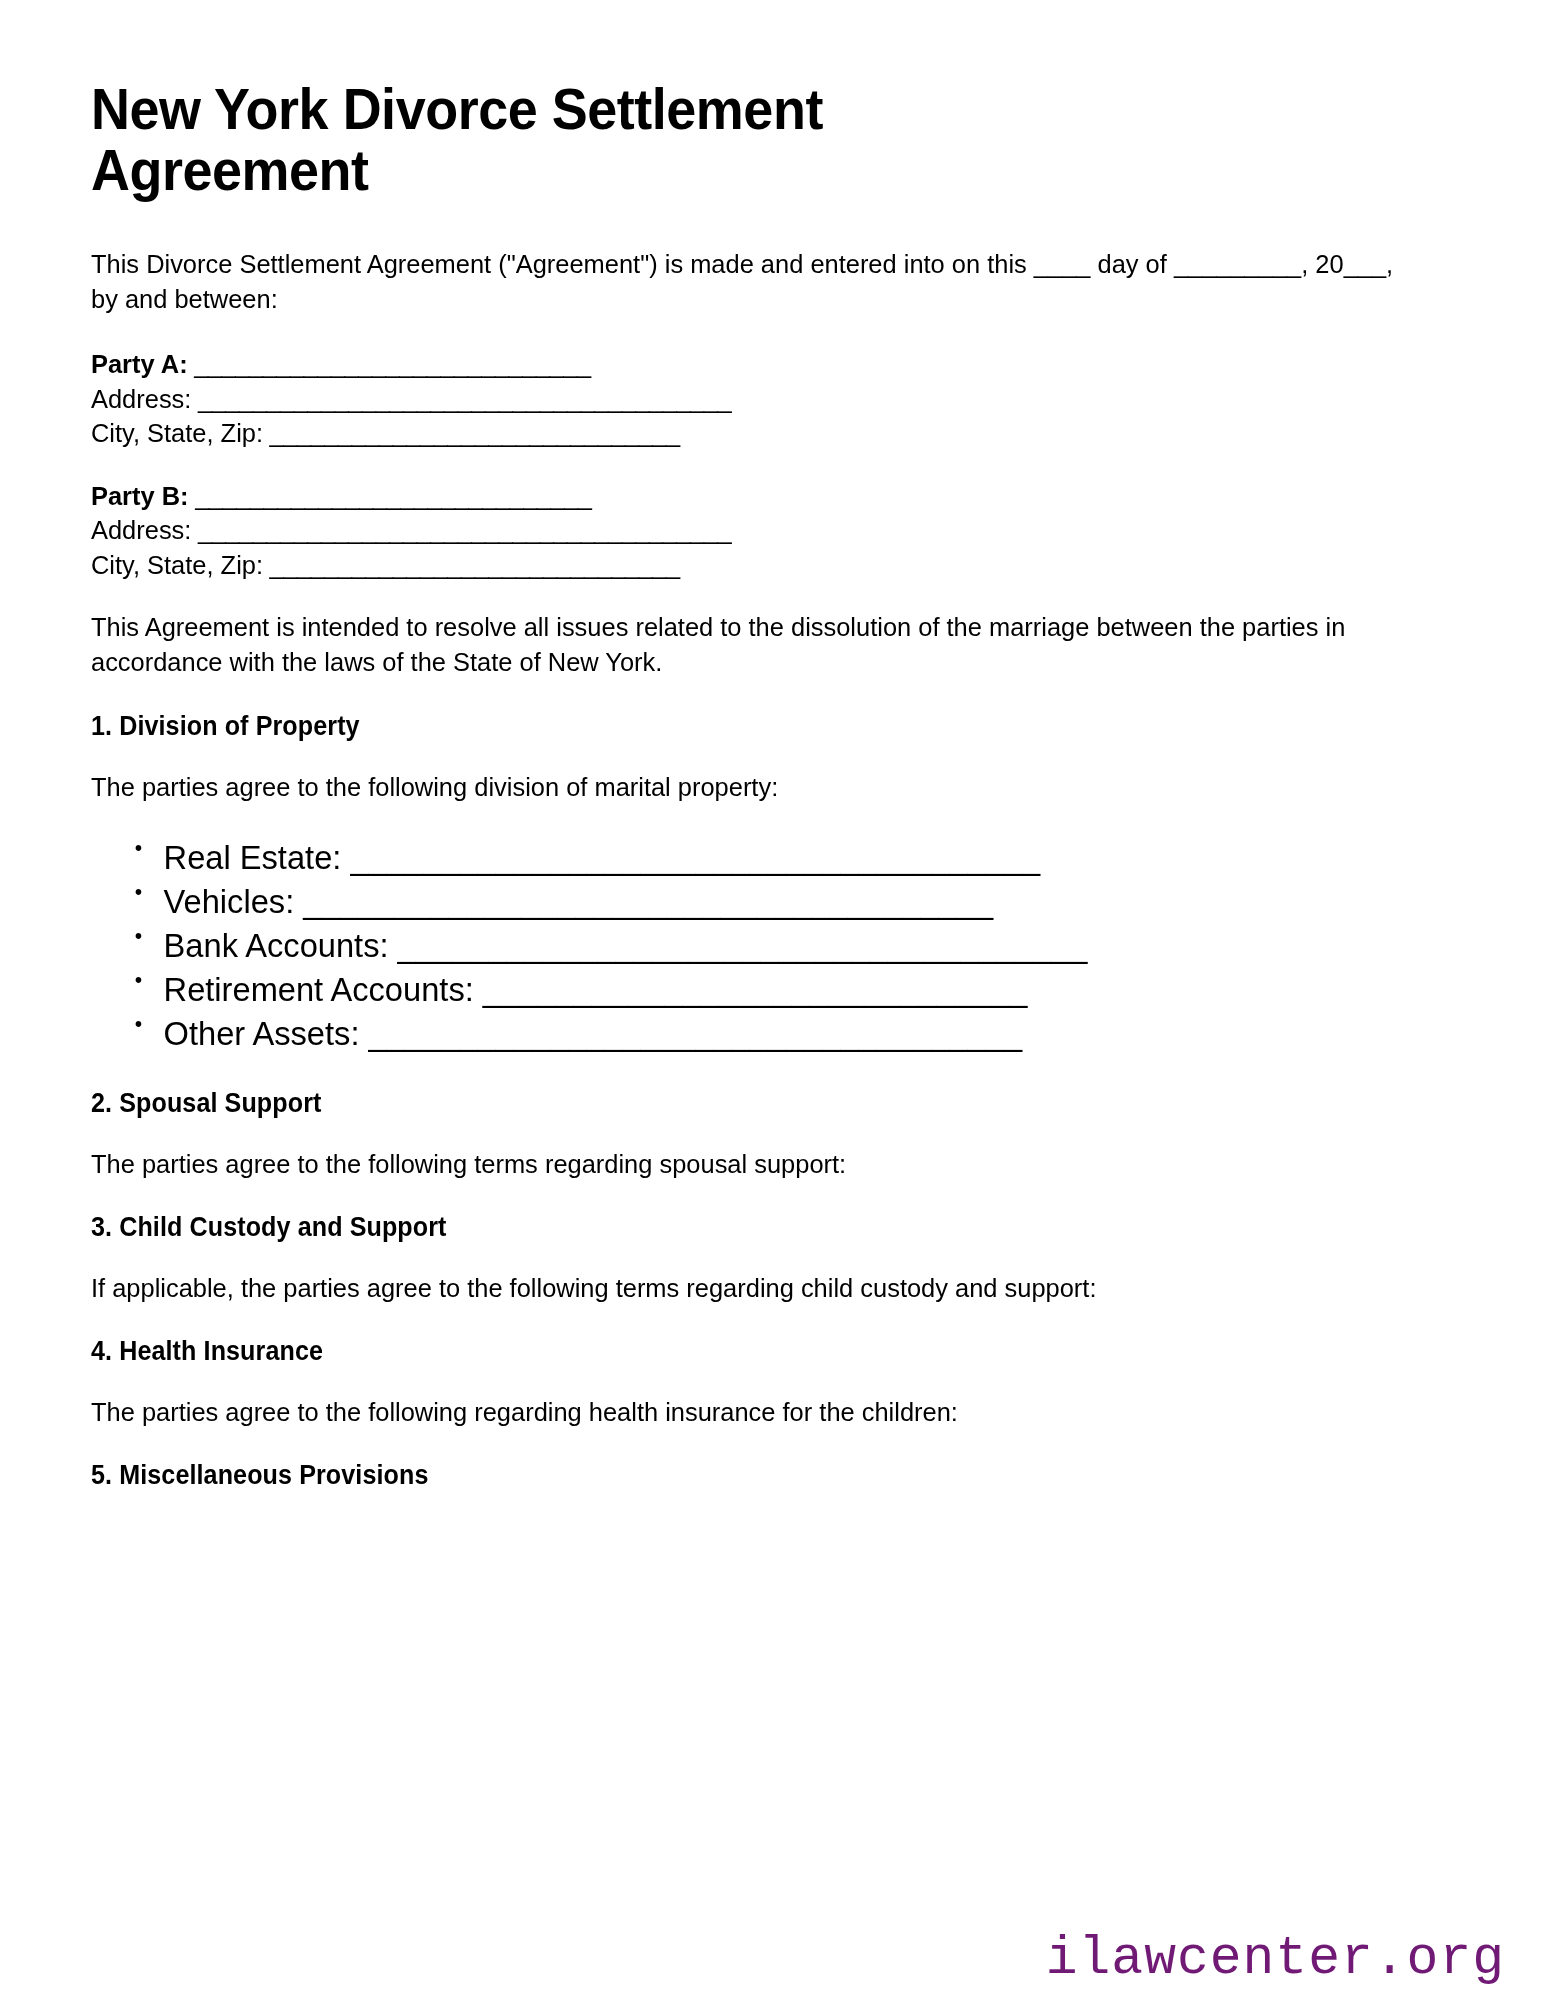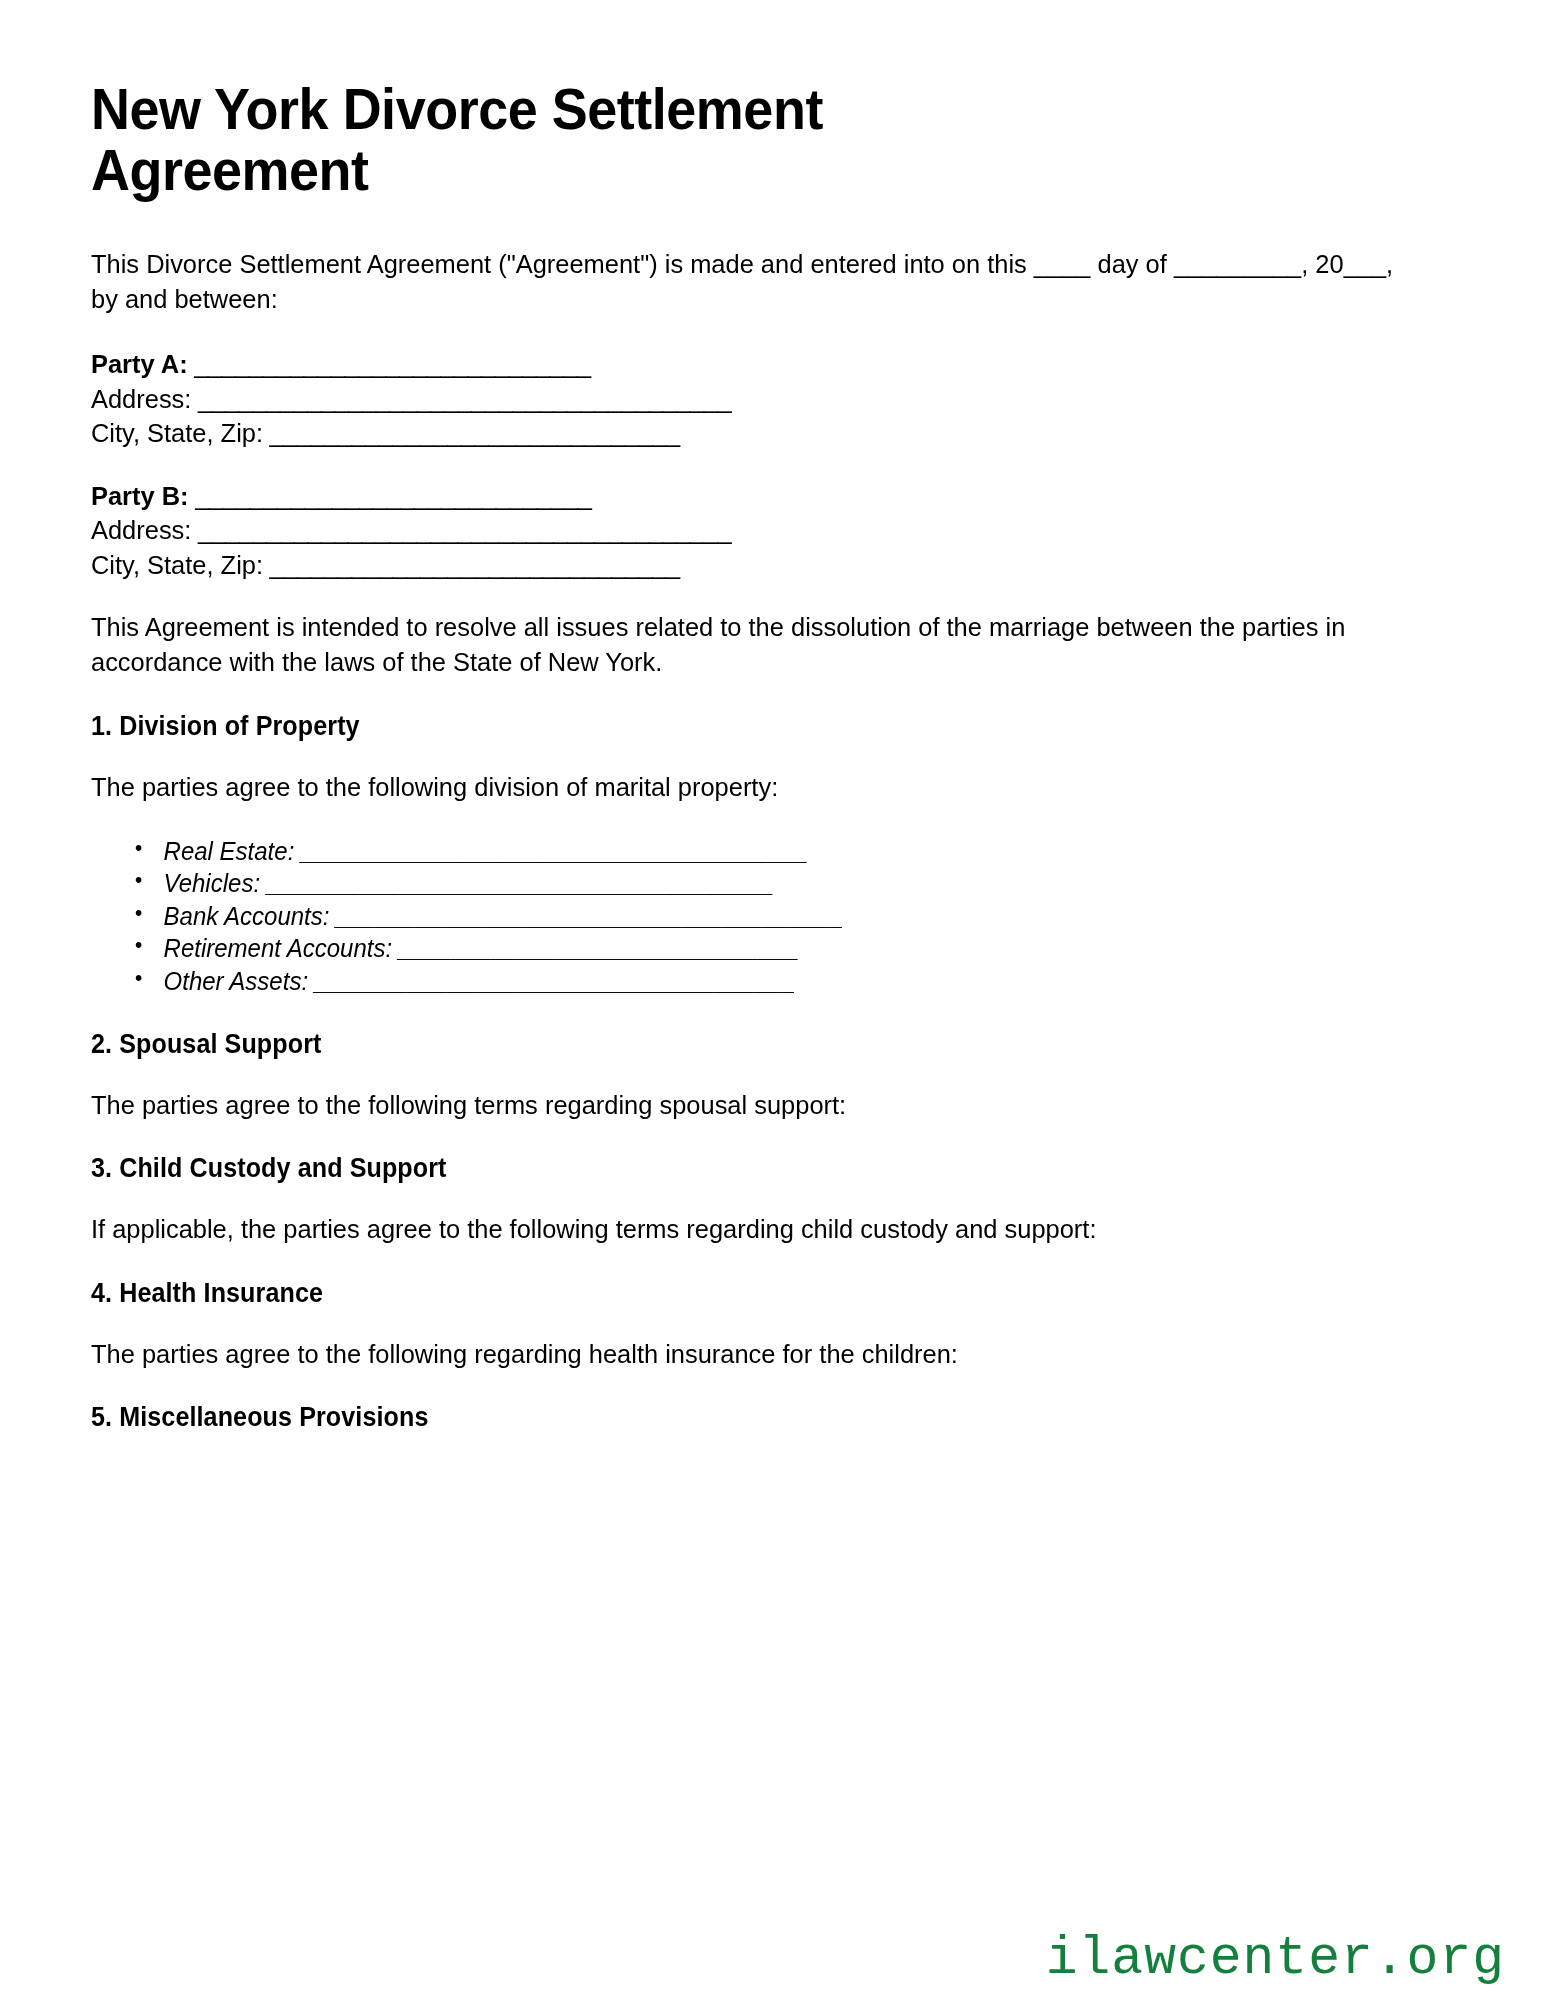--- a/index.html
+++ b/index.html
@@ -67,23 +67,22 @@
     transform: scaleX(0.93);
     transform-origin: left top;
     letter-spacing: 0.1px;
   }
 
   
   ul.bullets {
     list-style: none;
     margin: 0 0 32px 0;
     padding: 0 0 0 38px;
-    font-size: 25px;
+    font-size: 34px;
     line-height: 1.30;
-    font-style: italic;
   }
   ul.bullets li {
     position: relative;
     padding-left: 36px;
     white-space: nowrap;
     transform: scaleX(0.96);
     transform-origin: left top;
   }
   ul.bullets li::before {
     content: "\2022";
@@ -96,21 +95,21 @@
   .blank { letter-spacing: -0.5px; }
 
   
   .watermark {
     position: absolute;
     right: 62px;
     bottom: 22px;
     font-family: "Liberation Mono", "DejaVu Sans Mono", monospace;
     font-size: 53px;
     letter-spacing: 1px;
-    color: #15803d;
+    color: #701a75;
     white-space: nowrap;
   }
 </style>
 </head>
 <body>
 
 <div class="page">
 
   <h1 class="doc-title">New York Divorce Settlement Agreement</h1>
 

